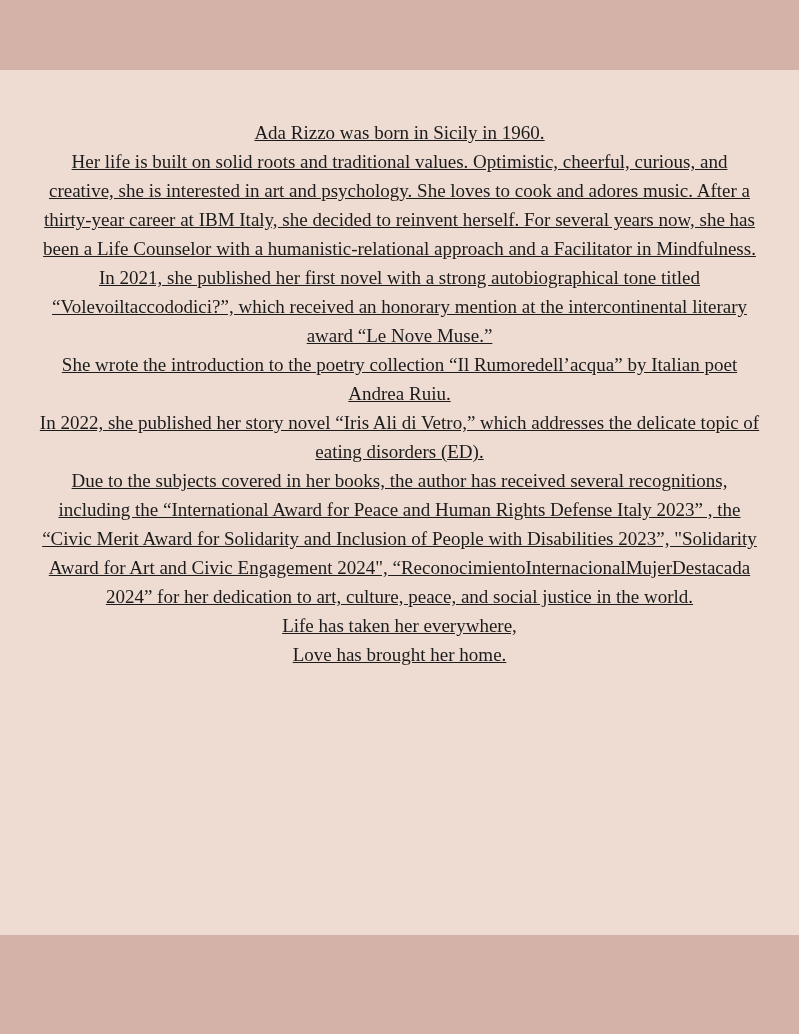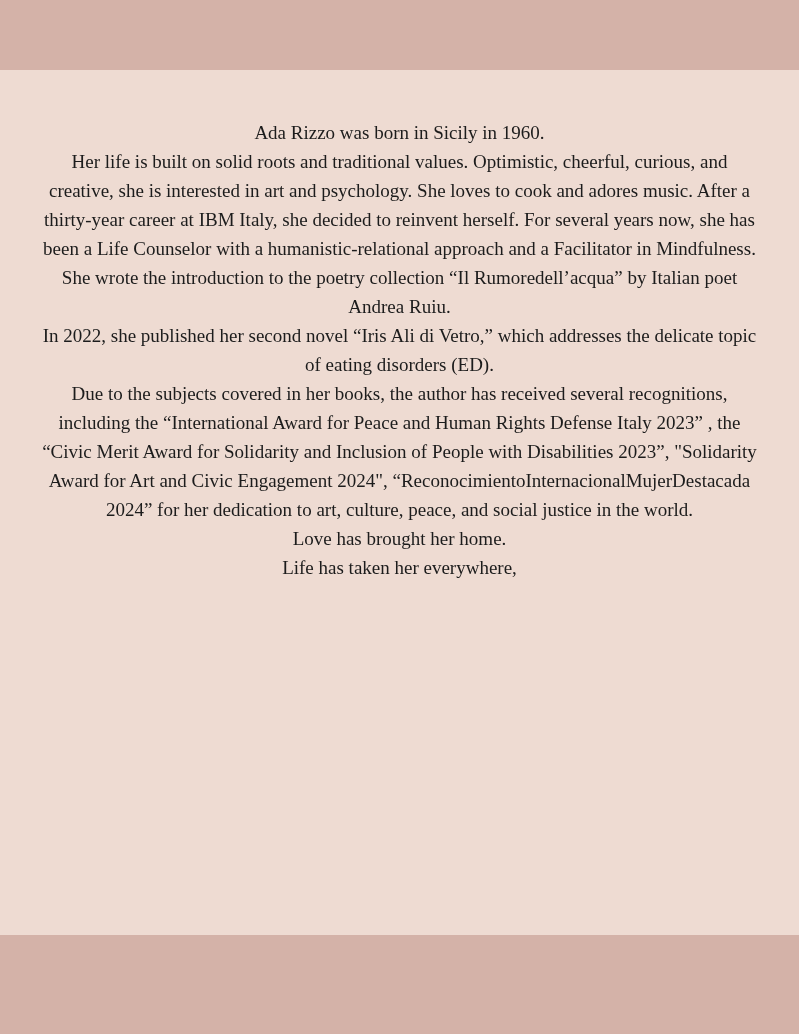--- a/index.html
+++ b/index.html
@@ -37,30 +37,32 @@
   .content {
     flex: 0 0 auto;
     padding: 48px 38px 0 38px;
     text-align: center;
   }
   .content p {
     margin: 0;
     font-size: 19px;
     line-height: 29px;
     text-align: center;
+    text-decoration: underline;
   }
 </style>
 </head>
 <body>
 
 <div class="page">
   <div class="band top"></div>
   <div class="content">
     <p>Ada Rizzo was born in Sicily in 1960.</p>
     <p>Her life is built on solid roots and traditional values. Optimistic, cheerful, curious, and creative, she is interested in art and psychology. She loves to cook and adores music. After a thirty-year career at IBM Italy, she decided to reinvent herself. For several years now, she has been a Life Counselor with a humanistic-relational approach and a Facilitator in Mindfulness.</p>
+    <p>In 2021, she published her first novel with a strong autobiographical tone titled “Volevoiltaccododici?”, which received an honorary mention at the intercontinental literary award “Le Nove Muse.”</p>
     <p>She wrote the introduction to the poetry collection “Il Rumoredell’acqua” by Italian poet Andrea Ruiu.</p>
-    <p>In 2022, she published her second novel “Iris Ali di Vetro,” which addresses the delicate topic of eating disorders (ED).</p>
+    <p>In 2022, she published her story novel “Iris Ali di Vetro,” which addresses the delicate topic of eating disorders (ED).</p>
     <p>Due to the subjects covered in her books, the author has received several recognitions, including the “International Award for Peace and Human Rights Defense Italy 2023” , the “Civic Merit Award for Solidarity and Inclusion of People with Disabilities 2023”, "Solidarity Award for Art and Civic Engagement 2024", “ReconocimientoInternacionalMujerDestacada 2024” for her dedication to art, culture, peace, and social justice in the world.</p>
+    <p>Life has taken her everywhere,</p>
     <p>Love has brought her home.</p>
-    <p>Life has taken her everywhere,</p>
   </div>
   <div class="band bottom"></div>
 </div>
 
 </body></html>

